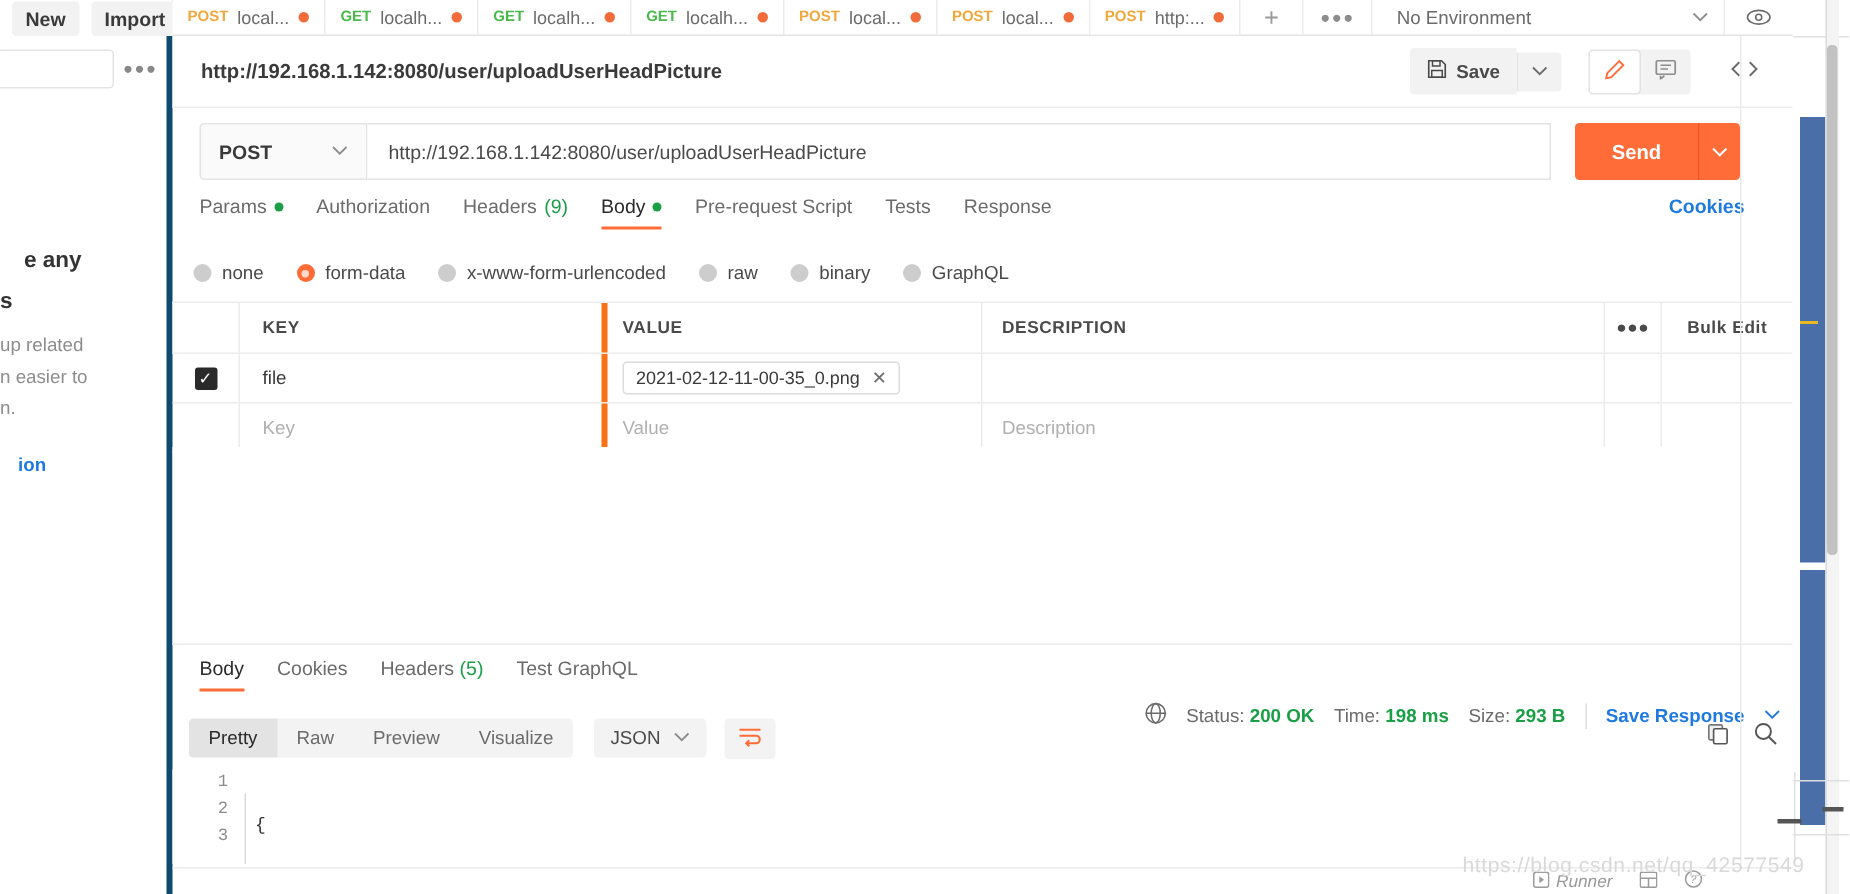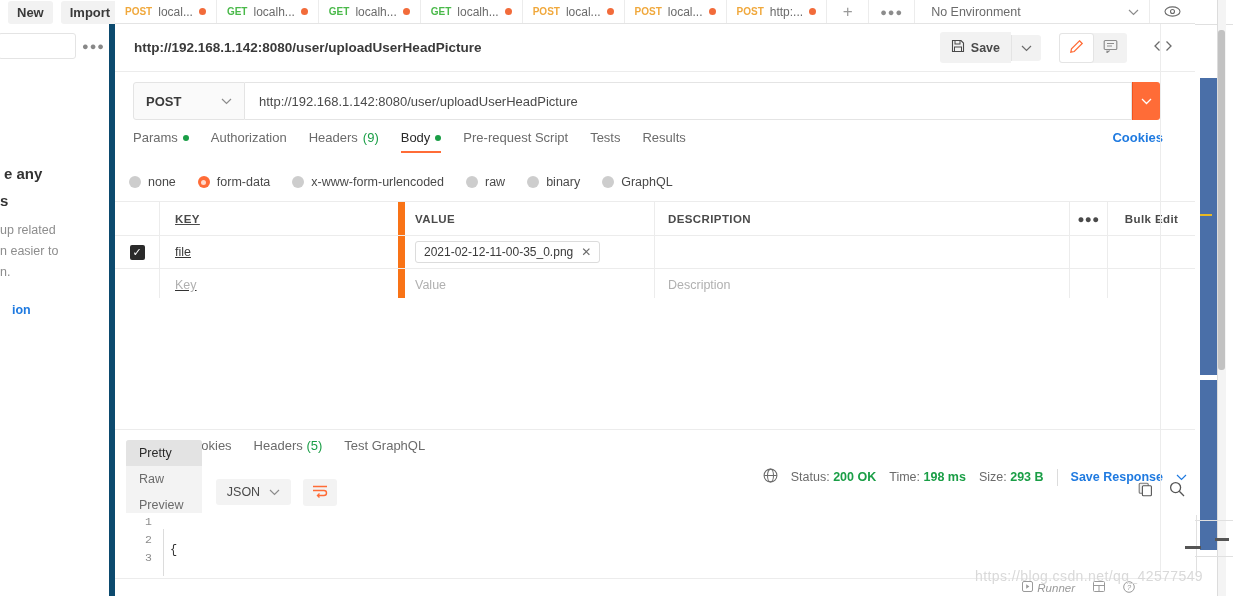--- a/index.html
+++ b/index.html
@@ -19,28 +19,28 @@
   .bg-blue-2 { position: absolute; left: 5px; top: 380px; width: 17px; height: 170px; background: #4a6fa8; }
   .bg-scroll-track { position: absolute; left: 22px; top: 0; width: 9px; height: 596px; background: #f4f4f4; border-left: 1px solid #dcdcdc; }
   .bg-scroll-thumb { position: absolute; left: 23px; top: 30px; width: 7px; height: 340px; background: #c2c2c2; border-radius: 3px; }
   .bg-yellow { position: absolute; left: 5px; top: 214px; width: 12px; height: 2px; background: #e8b923; }
   .bg-dash { position: absolute; left: 20px; top: 538px; width: 14px; height: 3px; background: #555; }
   .bg-line-a { position: absolute; left: 0; top: 24px; width: 38px; height: 1px; background: #e0e0e0; }
   .bg-line-b { position: absolute; left: 0; top: 520px; width: 38px; height: 1px; background: #e0e0e0; }
   .bg-line-c { position: absolute; left: 0; top: 556px; width: 38px; height: 1px; background: #e0e0e0; }
 
   
-  .sidebar { position: absolute; left: 0; top: 0; width: 115px; height: 596px; background: #fff; border-right: 6px solid #0c4a6e; }
+  .sidebar { position: absolute; left: 0; top: 0; width: 115px; height: 596px; background: #fff; border-right: 4px solid #0c4a6e; }
   .sb-topbar { position: absolute; left: 0; top: 0; width: 115px; height: 24px; background: #fff; display: flex; align-items: center; }
   .sb-btn { font-size: 13px; font-weight: bold; color: #3a3a3a; background: #f2f2f2; border-radius: 3px; padding: 4px 9px; margin-left: 8px; }
   .sb-searchrow { position: absolute; left: 0; top: 30px; width: 115px; height: 32px; display: flex; align-items: center; }
   .sb-search { width: 78px; height: 26px; border: 1px solid #e4e4e4; border-radius: 3px; background: #fff; margin-left: -2px; }
   .sb-dots { color: #888; font-size: 11px; letter-spacing: 1px; margin-left: 6px; }
   .sb-text { position: absolute; left: 0; width: 115px; }
-  .sb-h1 { top: 165px; font-size: 15px; font-weight: bold; color: #333; padding-left: 4px; }
+  .sb-h1 { top: 165px; font-size: 15px; font-weight: bold; color: #333; padding-left: 16px; }
   .sb-h2 { top: 192px; font-size: 15px; font-weight: bold; color: #333; }
   .sb-p1 { top: 223px; font-size: 12.5px; color: #8d8d8d; }
   .sb-p2 { top: 244px; font-size: 12.5px; color: #8d8d8d; }
   .sb-p3 { top: 265px; font-size: 12.5px; color: #8d8d8d; }
   .sb-link { top: 303px; font-size: 12.5px; color: #1f7ae0; font-weight: bold; padding-left: 12px; }
 
   
   .tabbar { position: absolute; left: 115px; top: 0; width: 1080px; height: 24px; background: #fff; border-bottom: 1px solid #e4e4e4; display: flex; align-items: stretch; }
   .tab { display: flex; align-items: center; gap: 6px; padding: 0 10px; border-right: 1px solid #ececec; white-space: nowrap; position: relative; }
   .tab.active { background: #fff; }
@@ -88,21 +88,21 @@
   .bt { display: flex; align-items: center; gap: 7px; margin-right: 22px; font-size: 12.5px; color: #4a4a4a; }
   .radio { width: 12px; height: 12px; border-radius: 50%; background: #cdcdcd; flex: none; position: relative; }
   .radio.on { background: #ff6c37; }
   .radio.on:after { content: ""; position: absolute; left: 3.5px; top: 3.5px; width: 5px; height: 5px; border-radius: 50%; background: #ffd9cb; }
 
   
   .ptable { position: absolute; left: 115px; top: 201px; width: 1080px; }
   .prow { display: flex; border-bottom: 1px solid #ececec; }
   .prow.head { border-top: 1px solid #ececec; background: #fff; }
   .pc-chk { width: 45px; border-right: 1px solid #ececec; display: flex; align-items: center; justify-content: center; }
-  .pc-key { width: 245px; border-right: 7px solid #f97316; display: flex; align-items: center; padding-left: 15px; text-decoration: underline; }
+  .pc-key { width: 245px; border-right: 4px solid #f97316; display: flex; align-items: center; padding-left: 15px; }
   .pc-val { width: 250px; border-right: 1px solid #ececec; display: flex; align-items: center; padding-left: 10px; }
   .pc-desc { flex: 1; border-right: 1px solid #ececec; display: flex; align-items: center; padding-left: 13px; }
   .pc-dots { width: 38px; border-right: 1px solid #ececec; display: flex; align-items: center; justify-content: center; color: #777; font-size: 11px; letter-spacing: 1px; }
   .pc-bulk { width: 87px; display: flex; align-items: center; justify-content: center; font-size: 12.5px; color: #4a4a4a; }
   .prow.head > div { height: 33px; font-size: 11.5px; font-weight: bold; color: #4a4a4a; letter-spacing: 0.4px; }
   .prow.data > div { height: 32px; }
   .prow.empty > div { height: 32px; }
   .chk { width: 15px; height: 15px; background: #2a2a2a; border-radius: 2px; display: flex; align-items: center; justify-content: center; color: #fff; font-size: 11px; }
   .keytext { font-size: 12.5px; color: #3a3a3a; }
   .placeholder { font-size: 12.5px; color: #b0b0b0; }
@@ -117,21 +117,21 @@
   .restab.active:after { content: ""; position: absolute; left: 0; right: 0; bottom: 0; height: 2px; background: #ff6c37; }
   .restab .cnt { color: #1a9e46; }
   .respmeta { position: absolute; right: 46px; top: 468px; display: flex; align-items: center; gap: 13px; font-size: 12.5px; color: #6b6b6b; }
   .respmeta .gv { color: #1a9e46; font-weight: bold; }
   .respmeta .sep { width: 1px; height: 17px; background: #dcdcdc; }
   .respmeta .saveresp { color: #1f7ae0; font-weight: bold; }
   .respmeta .chev { color: #1f7ae0; font-size: 10px; }
 
   
   .rbtoolbar { position: absolute; left: 126px; top: 477px; width: 1060px; height: 30px; display: flex; align-items: center; }
-  .seg { display: flex; background: #f3f3f3; border-radius: 3px; overflow: hidden; flex-direction: column; }
+  .seg { display: flex; background: #f3f3f3; border-radius: 3px; overflow: hidden; }
   .seg .s { padding: 6px 13px; font-size: 12.5px; color: #6b6b6b; }
   .seg .s.on { background: #e3e3e3; color: #2a2a2a; }
   .fmt-sel { margin-left: 14px; background: #f3f3f3; border-radius: 3px; padding: 6px 11px; display: flex; align-items: center; gap: 9px; font-size: 12.5px; color: #4a4a4a; }
   .fmt-sel .chev { color: #8c8c8c; font-size: 10px; }
   .wrap-btn { margin-left: 12px; background: #f3f3f3; border-radius: 3px; padding: 4px 8px; display: flex; align-items: center; }
   .rb-right { position: absolute; right: 48px; top: 481px; display: flex; align-items: center; gap: 16px; color: #6b6b6b; }
 
   
   .codewrap { position: absolute; left: 115px; top: 513px; width: 1080px; height: 63px; background: #fff; overflow: hidden; }
   .gutter { position: absolute; left: 0; top: 0; width: 47px; height: 63px; text-align: right; padding-right: 10px; font-family: "Liberation Mono", monospace; font-size: 11.5px; color: #8c8c8c; }
@@ -287,20 +287,21 @@
   <div class="urlbar">
     <div class="method-sel">
       <span>POST</span>
       <span class="chev">
         <svg width="11" height="7" viewBox="0 0 11 7">
             <path d="M1 1l4.5 4.5L10 1" stroke="#8c8c8c" stroke-width="1.2" fill="none"></path>
           </svg>
       </span>
     </div>
     <div class="url-input" title="Enter request URL">http://192.168.1.142:8080/user/uploadUserHeadPicture</div>
+    <div class="send-btn">Send</div>
     <div class="send-caret">
       <svg width="11" height="7" viewBox="0 0 11 7">
           <path d="M1 1l4.5 4.5L10 1" stroke="#ffffff" stroke-width="1.3" fill="none"></path>
         </svg>
     </div>
   </div>
 
   <div class="reqtabs">
     <div class="rtab">
       <span>Params</span>
@@ -317,21 +318,21 @@
       <span>Body</span>
       <span class="gdot"></span>
     </div>
     <div class="rtab">
       <span>Pre-request Script</span>
     </div>
     <div class="rtab">
       <span>Tests</span>
     </div>
     <div class="rtab">
-      <span>Results</span>
+      <span>Response</span>
     </div>
     <div class="cookies-link">Cookies</div>
   </div>
 
   <div class="bodytypes">
     <div class="bt">
       <span class="radio"></span>
       <span>none</span>
     </div>
     <div class="bt">

